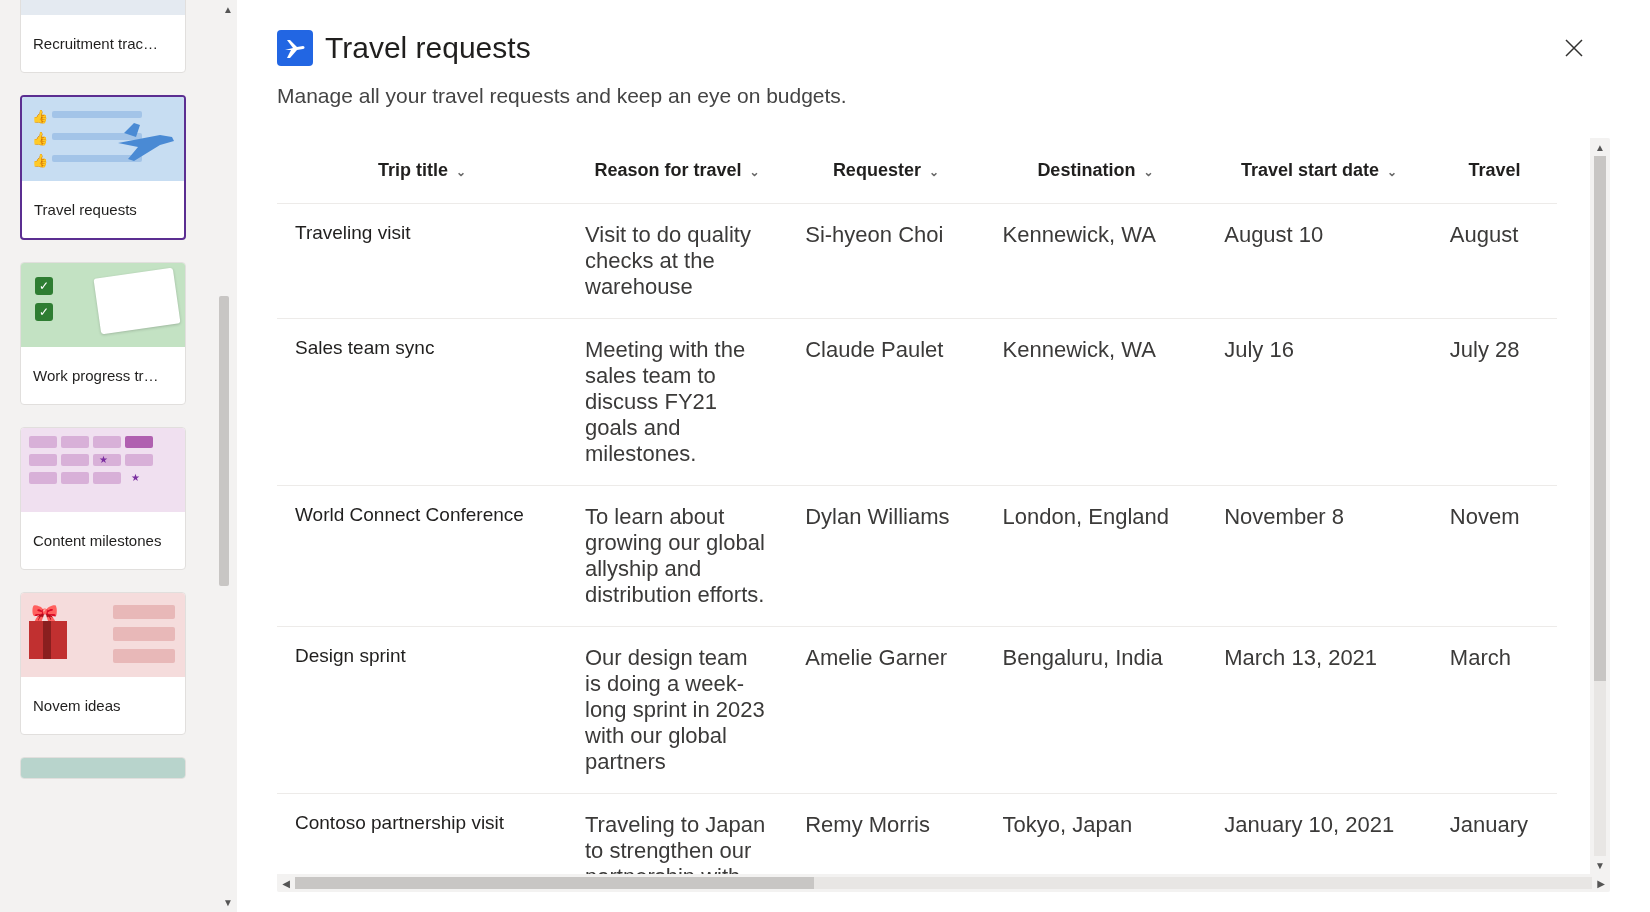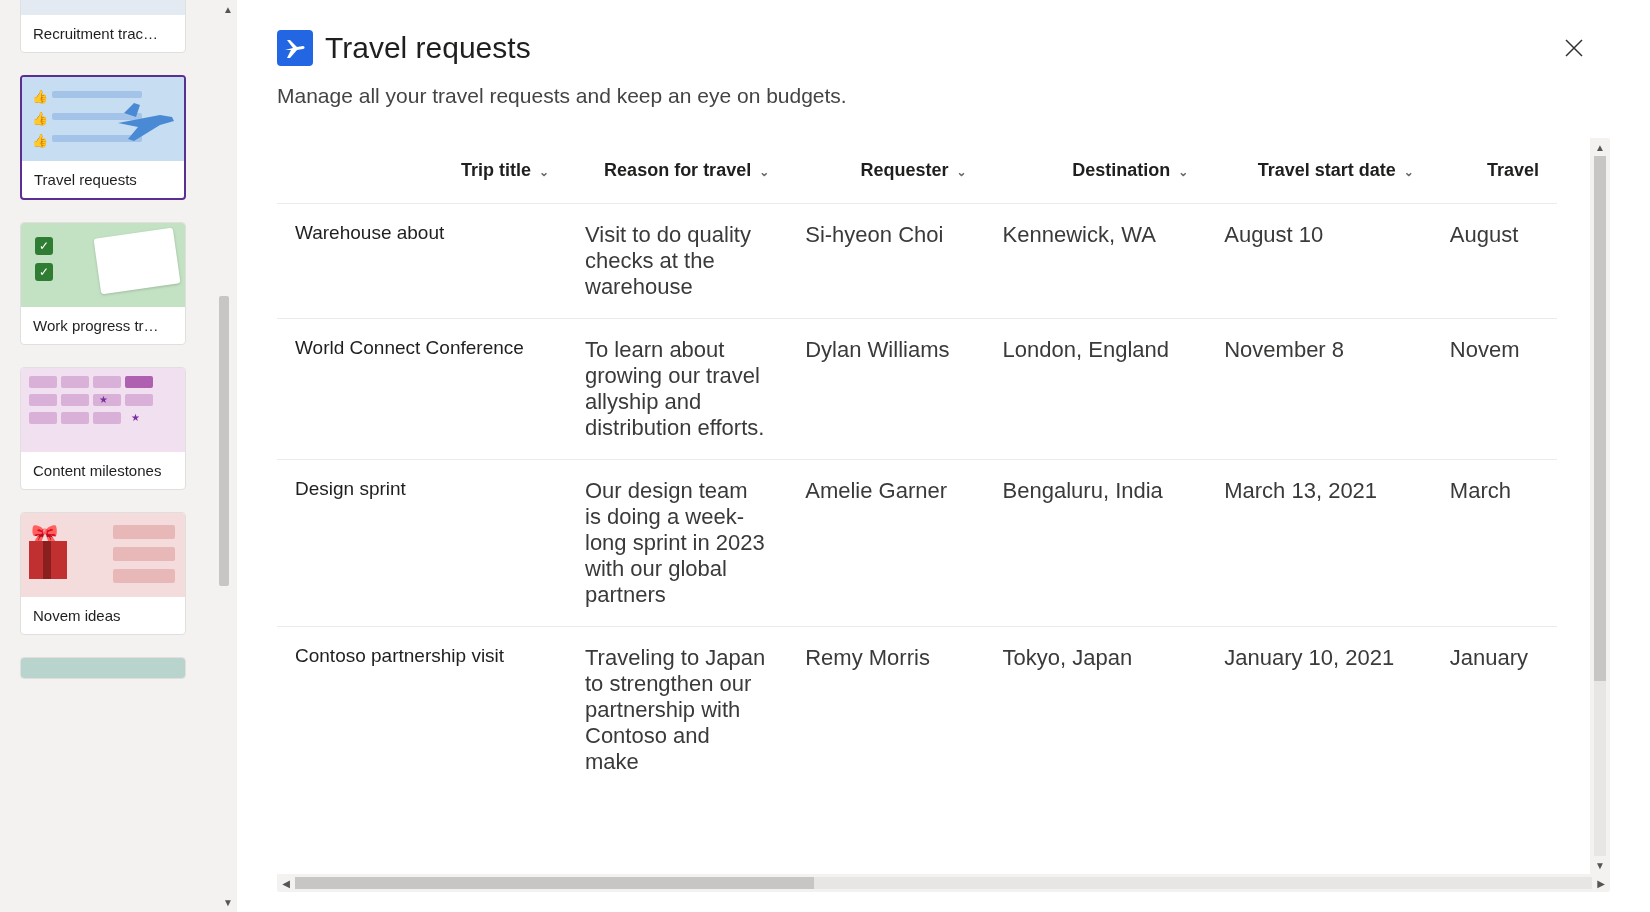--- a/index.html
+++ b/index.html
@@ -37,21 +37,21 @@
   cursor: pointer;
   width: 166px;
 }
 .template-card.selected { border: 2px solid #5b2e91; }
 .template-thumb {
   height: 84px;
   position: relative;
   overflow: hidden;
 }
 .template-label {
-  padding: 10px 12px;
+  padding: 20px 12px;
   font-size: 15px;
   color: #201f1e;
   white-space: nowrap;
   overflow: hidden;
   text-overflow: ellipsis;
 }
 .content-area {
   flex: 1;
   padding: 30px 40px 20px 40px;
   position: relative;
@@ -78,21 +78,21 @@
   position: relative;
   overflow: auto;
   border-radius: 2px;
   background: #fff;
 }
 .data-table {
   width: 1280px;
   border-collapse: collapse;
 }
 .data-table th {
-  text-align: right;
+  text-align: center;
   padding: 22px 18px;
   font-size: 18px;
   font-weight: 600;
   color: #201f1e;
   white-space: nowrap;
 }
 .data-table th .chev {
   display: inline-block;
   margin-left: 8px;
   font-size: 12px;
@@ -247,30 +247,38 @@
             <th><span>Trip title</span><span class="chev">⌄</span></th>
             <th><span>Reason for travel</span><span class="chev">⌄</span></th>
             <th><span>Requester</span><span class="chev">⌄</span></th>
             <th><span>Destination</span><span class="chev">⌄</span></th>
             <th><span>Travel start date</span><span class="chev">⌄</span></th>
             <th><span>Travel</span></th>
           </tr>
         </thead>
         <tbody id="table-body">
             <tr>
-              <td class="title-cell">Warehouse about</td>
+              <td class="title-cell">Traveling visit</td>
               <td style="max-width:180px">Visit to do quality checks at the warehouse</td>
               <td>Si-hyeon Choi</td>
               <td>Kennewick, WA</td>
               <td>August 10</td>
               <td>August</td>
             </tr>
             <tr>
+              <td class="title-cell">Sales team sync</td>
+              <td style="max-width:180px">Meeting with the sales team to discuss FY21 goals and milestones.</td>
+              <td>Claude Paulet</td>
+              <td>Kennewick, WA</td>
+              <td>July 16</td>
+              <td>July 28</td>
+            </tr>
+            <tr>
               <td class="title-cell">World Connect Conference</td>
-              <td style="max-width:180px">To learn about growing our travel allyship and distribution efforts.</td>
+              <td style="max-width:180px">To learn about growing our global allyship and distribution efforts.</td>
               <td>Dylan Williams</td>
               <td>London, England</td>
               <td>November 8</td>
               <td>Novem</td>
             </tr>
             <tr>
               <td class="title-cell">Design sprint</td>
               <td style="max-width:180px">Our design team is doing a week-long sprint in 2023 with our global partners</td>
               <td>Amelie Garner</td>
               <td>Bengaluru, India</td>

